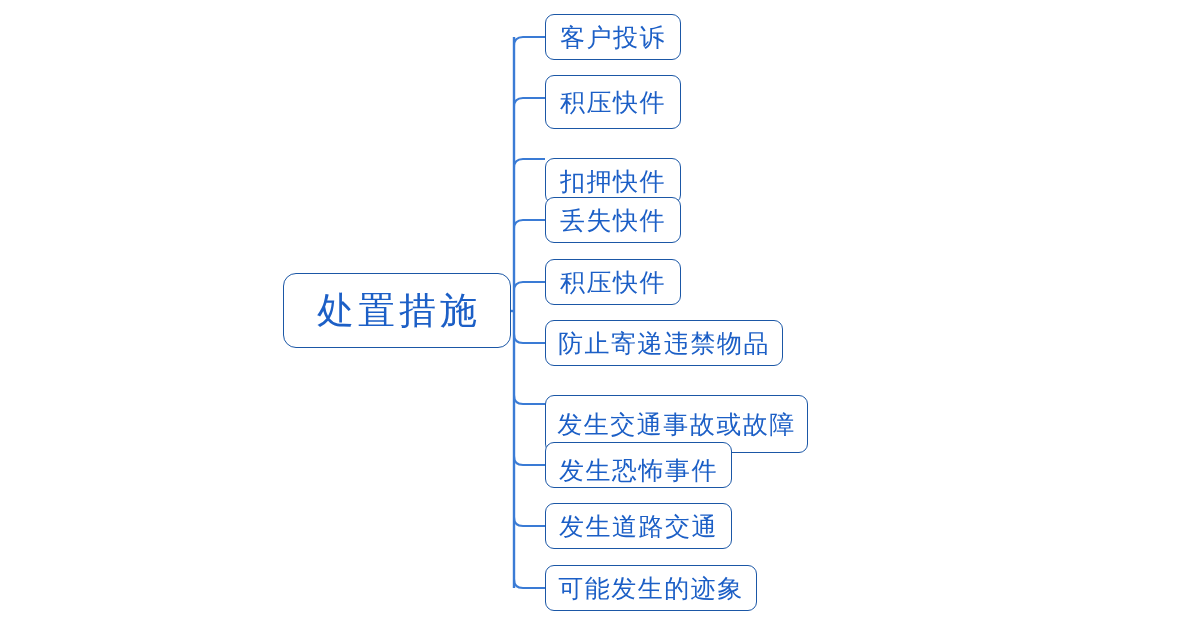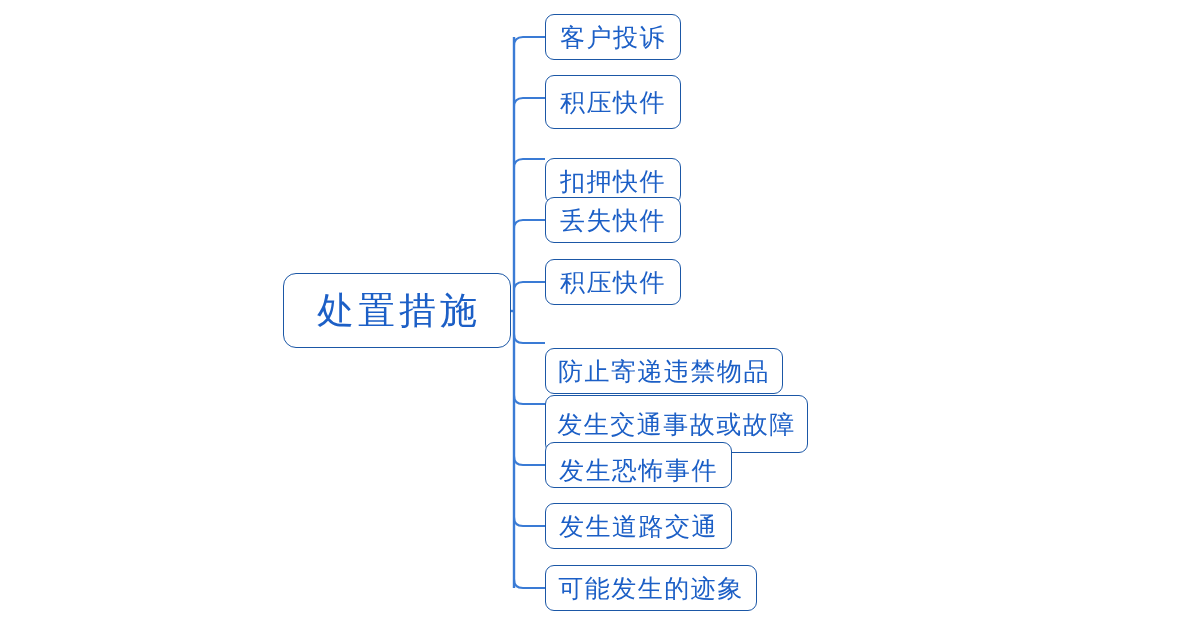--- a/index.html
+++ b/index.html
@@ -91,21 +91,21 @@
       </div>
       <div class="node child" style="left: 545px; top: 136px; width: 136px; height: 46px; margin-top: 22px;">
         <span>扣押快件</span>
       </div>
       <div class="node child" style="left: 545px; top: 197px; width: 136px; height: 46px;">
         <span>丢失快件</span>
       </div>
       <div class="node child" style="left: 545px; top: 259px; width: 136px; height: 46px;">
         <span>积压快件</span>
       </div>
-      <div class="node child" style="left: 545px; top: 320px; width: 238px; height: 46px; margin-top: 28px;">
+      <div class="node child" style="left: 545px; top: 320px; width: 238px; height: 46px;">
         <span>防止寄递违禁物品</span>
       </div>
       <div class="node child" style="left: 545px; top: 395px; width: 263px; height: 58px;">
         <span>发生交通事故或故障</span>
       </div>
       <div class="node child" style="left: 545px; top: 442px; width: 187px; height: 46px; align-items: flex-end;">
         <span>发生恐怖事件</span>
       </div>
       <div class="node child" style="left: 545px; top: 503px; width: 187px; height: 46px;">
         <span>发生道路交通</span>

